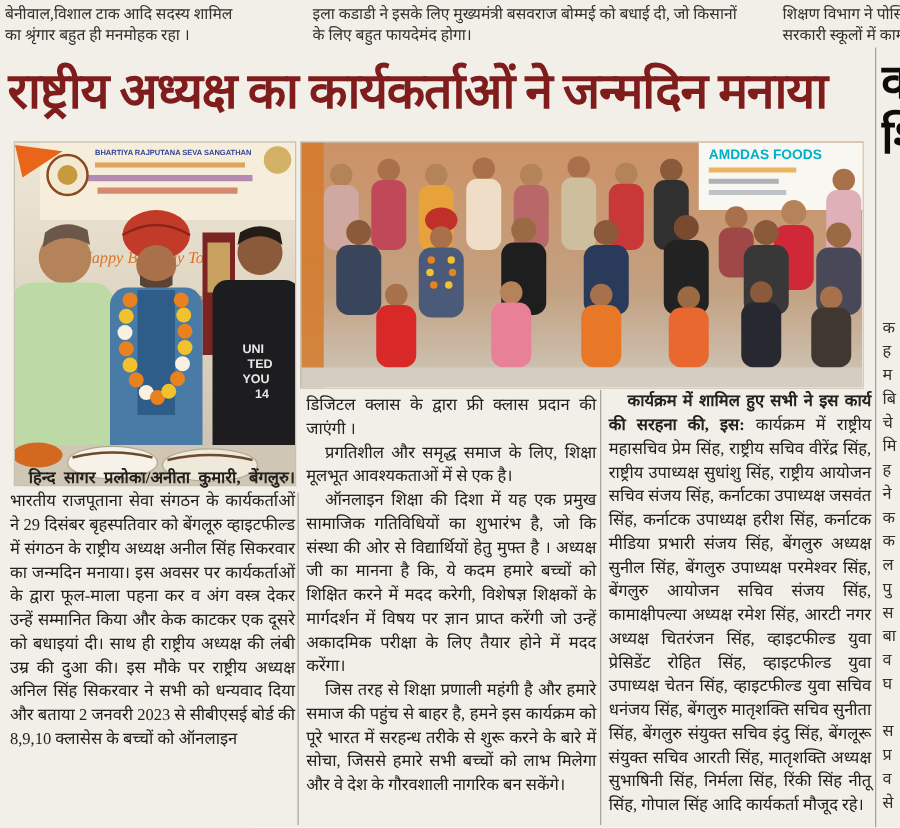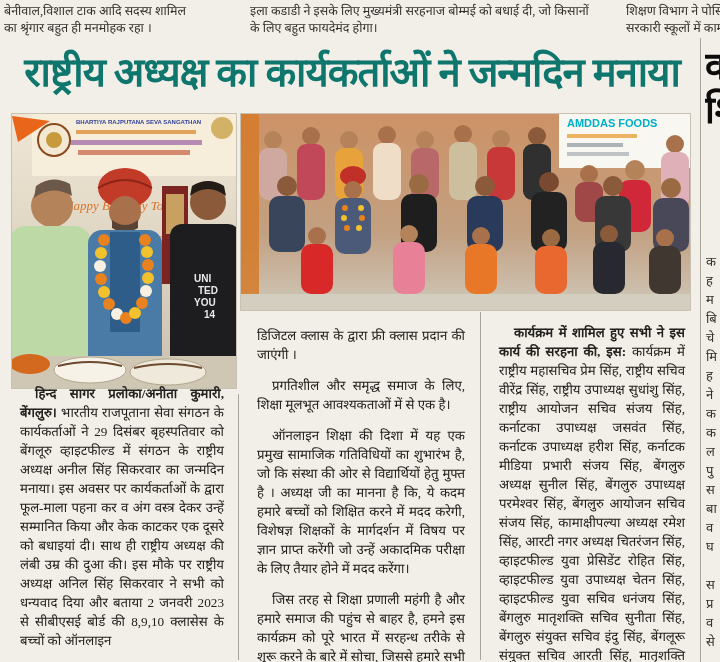--- a/index.html
+++ b/index.html
@@ -8,44 +8,44 @@
     background:#f2efe8; font-family:"Liberation Serif", serif; color:#1f1d1b;
   }
   .abs{position:absolute;}
   .pre{white-space:pre; overflow:hidden;}
   .pre-line{white-space:pre-line; overflow:hidden;}
   
   .topfrag{font-size:12.5px; line-height:17px; color:#33302c; letter-spacing:0;}
   
   .headline{
     left:6px; top:42px; width:692px; height:66px; margin:0;
-    font-size:40px; font-weight:800; letter-spacing:-1px; color:#0f766e;
-    text-align:center; line-height:62px; overflow:hidden;
+    font-size:40px; font-weight:800; letter-spacing:-1px; color:#7f1d1d;
+    text-align:left; line-height:62px; overflow:hidden;
   }
   .adj-headline{
     left:705px; top:44px; width:15px; height:92px;
     font-size:38px; font-weight:800; color:#0d0c0b; line-height:44px;
   }
   
   .bodycol{font-size:13.2px; line-height:19px; text-align:justify; color:#23211e;}
-  .bodycol p{margin:12px; text-indent:15px;}
+  .bodycol p{margin:0; text-indent:15px;}
   .bodycol p.noindent{text-indent:0;}
   .lead{font-weight:bold;}
   .vrule{background:#a9a49a; width:1px;}
   .edgefrag{font-size:13px; line-height:19px; color:#33302c;}
   .photo-frame{box-shadow:0 0 0 1px #c9c2b2;}
 </style>
 </head>
 <body>
 
 <div class="page">
 
   <div class="abs pre topfrag" style="left:4px; top:3px; width:232px;font-family:Liberation Serif, serif;">बेनीवाल,विशाल टाक आदि सदस्य शामिल
 का श्रृंगार बहुत ही मनमोहक रहा ।</div>
-  <div class="abs pre topfrag" style="left:250px; top:3px; width:350px;">इला कडाडी ने इसके लिए मुख्यमंत्री सरहनाज बोम्मई को बधाई दी, जो किसानों
+  <div class="abs pre topfrag" style="left:250px; top:3px; width:350px;">इला कडाडी ने इसके लिए मुख्यमंत्री बसवराज बोम्मई को बधाई दी, जो किसानों
 के लिए बहुत फायदेमंद होगा।</div>
   <div class="abs pre topfrag" style="left:626px; top:3px; width:94px;">शिक्षण विभाग ने पोस्टिंग के
 सरकारी स्कूलों में काम कर</div>
 
   <h1 class="abs headline">राष्ट्रीय अध्यक्ष का कार्यकर्ताओं ने जन्मदिन मनाया</h1>
 
   <div class="abs vrule" style="left:700px; top:38px; height:624px;"></div>
 
   <div class="abs pre-line adj-headline">व
 शि</div>

